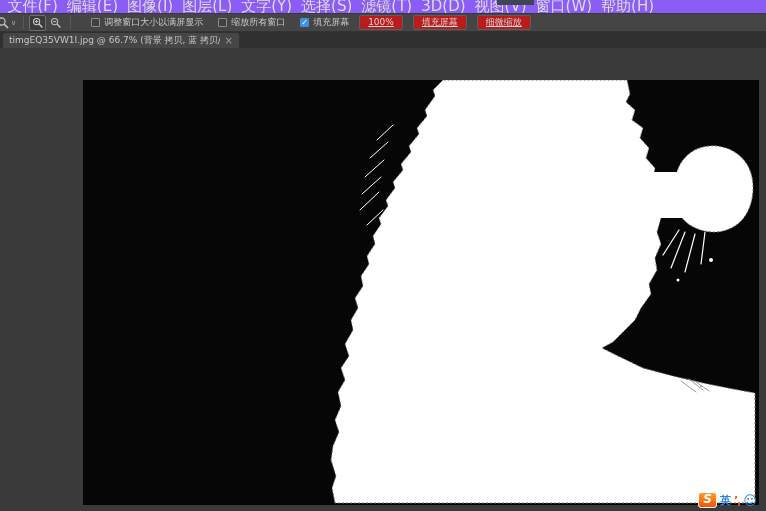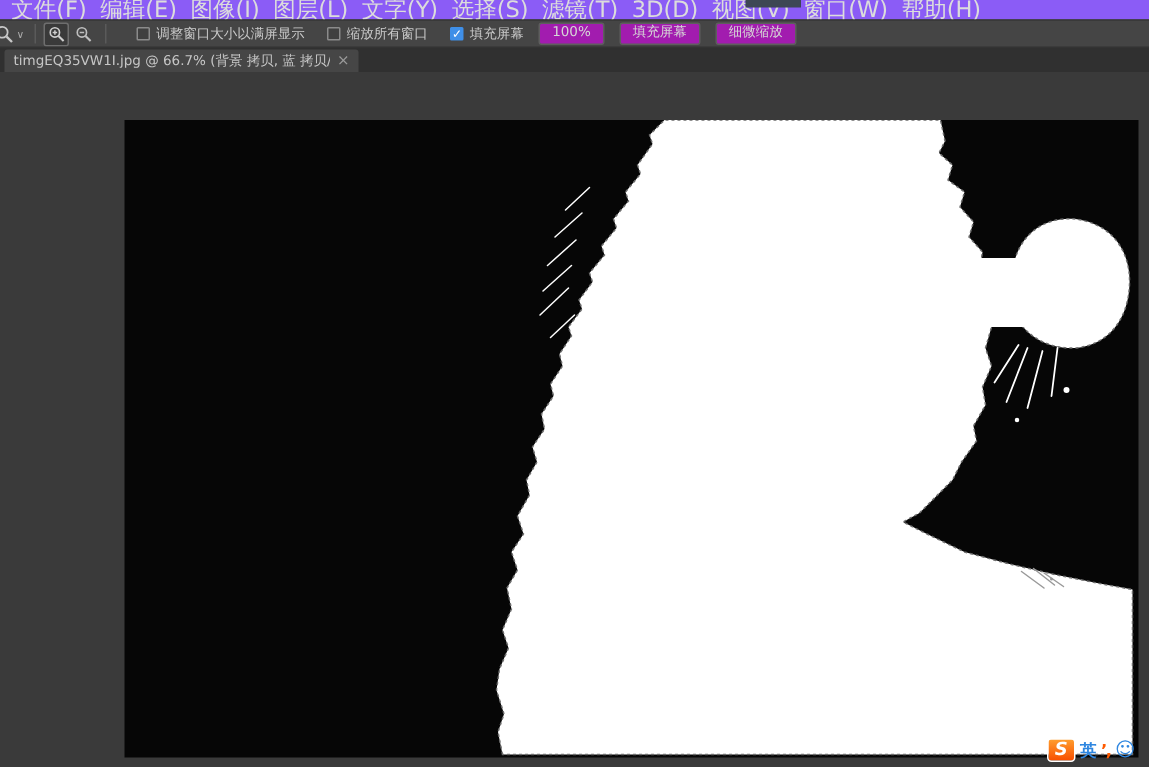--- a/index.html
+++ b/index.html
@@ -35,22 +35,22 @@
   .icon-btn.active{background:#3a3a3a;border-color:#6e6e6e;}
   .cb-group{display:flex;align-items:center;margin-left:15px;cursor:default;}
   .cb{
     width:9px;height:9px;border:1px solid #8b8b8b;border-radius:1px;background:#404040;
     display:inline-flex;align-items:center;justify-content:center;
     font-size:8px;line-height:8px;color:#fff;box-sizing:border-box;
   }
   .cb.checked{background:#3f8fe8;border-color:#3f8fe8;}
   .cb-label{margin-left:4px;white-space:nowrap;}
   .opt-btn{
-    margin-left:10px;padding:1px 8px;background:#a21caf;border:1px solid #5e5e5e;
-    border-radius:2px;color:#d6d6d6;font-size:9px;line-height:11px;white-space:nowrap;cursor:default;
+    margin-left:10px;padding:1px 8px;background:#b91c1c;border:1px solid #5e5e5e;
+    border-radius:2px;color:#d6d6d6;font-size:9px;line-height:11px;white-space:nowrap;cursor:default;text-decoration:underline;
   }
   
   .tab-bar{
     position:absolute;left:0;top:32px;width:766px;height:16px;background:#303030;
   }
   .doc-tab{
     position:absolute;left:3px;top:1px;height:15px;width:236px;background:#464646;
     display:flex;align-items:center;font-size:9px;color:#c6c6c6;
     padding:0 6px;box-sizing:border-box;white-space:nowrap;overflow:hidden;
     border-radius:2px 2px 0 0;cursor:default;

